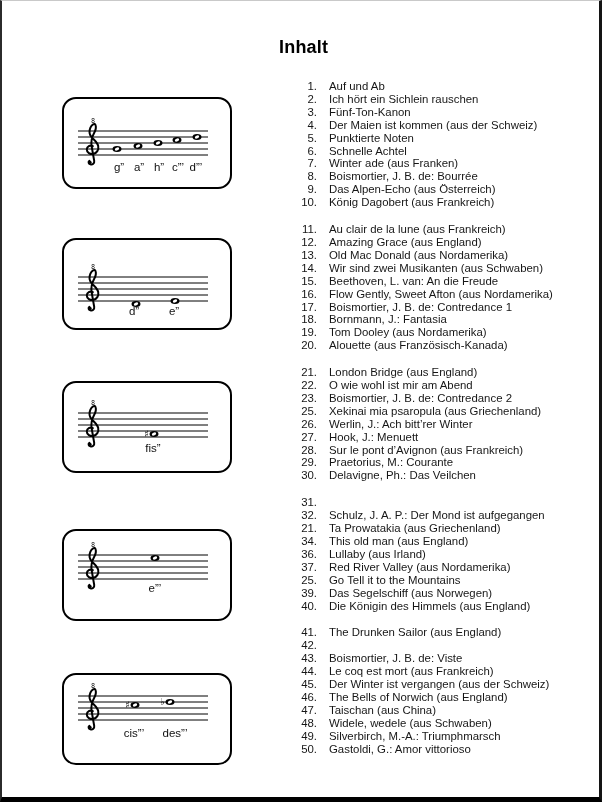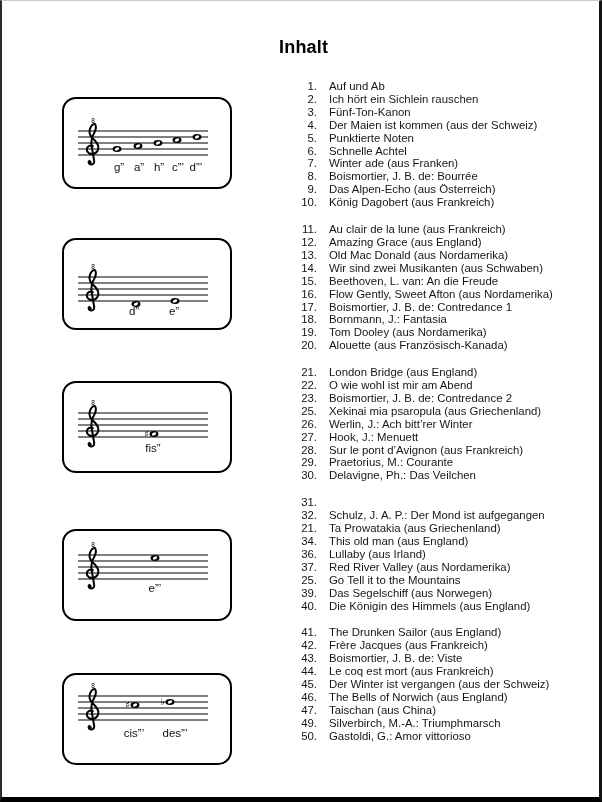--- a/index.html
+++ b/index.html
@@ -308,41 +308,44 @@
           <span class="txt">Die Königin des Himmels (aus England)</span>
         </div>
       </div>
       <div class="toc-group">
         <div class="entry">
           <span class="num">41.</span>
           <span class="txt">The Drunken Sailor (aus England)</span>
         </div>
         <div class="entry">
           <span class="num">42.</span>
-          <span class="txt">Frère Jacques (aus Frankreich)</span>
         </div>
         <div class="entry">
           <span class="num">43.</span>
           <span class="txt">Boismortier, J. B. de: Viste</span>
         </div>
         <div class="entry">
           <span class="num">44.</span>
           <span class="txt">Le coq est mort (aus Frankreich)</span>
         </div>
         <div class="entry">
           <span class="num">45.</span>
           <span class="txt">Der Winter ist vergangen (aus der Schweiz)</span>
         </div>
         <div class="entry">
           <span class="num">46.</span>
           <span class="txt">The Bells of Norwich (aus England)</span>
         </div>
         <div class="entry">
           <span class="num">47.</span>
           <span class="txt">Taischan (aus China)</span>
+        </div>
+        <div class="entry">
+          <span class="num">48.</span>
+          <span class="txt">Widele, wedele (aus Schwaben)</span>
         </div>
         <div class="entry">
           <span class="num">49.</span>
           <span class="txt">Silverbirch, M.-A.: Triumphmarsch</span>
         </div>
         <div class="entry">
           <span class="num">50.</span>
           <span class="txt">Gastoldi, G.: Amor vittorioso</span>
         </div>
       </div>

